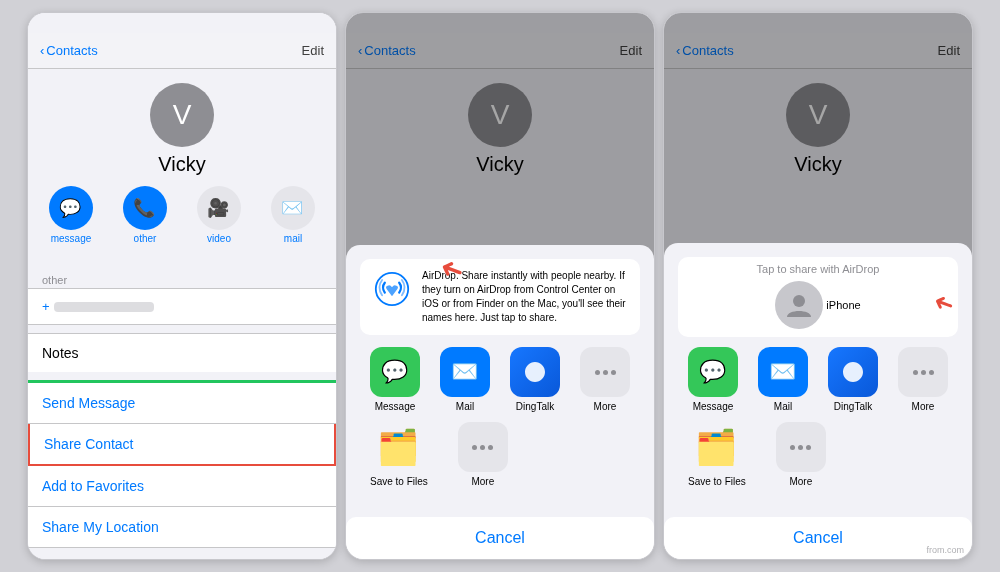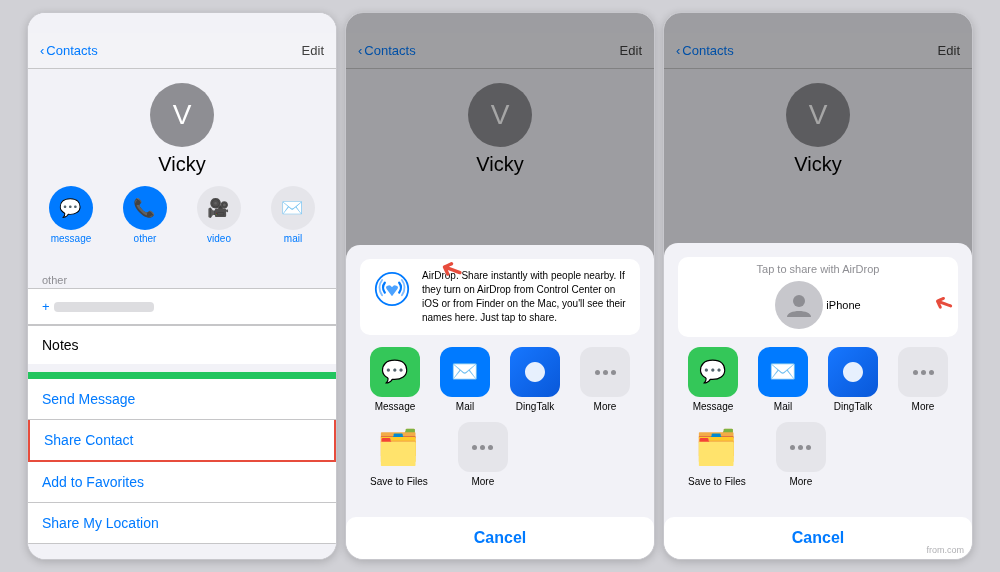--- a/index.html
+++ b/index.html
@@ -154,21 +154,21 @@
       width: 100px;
       opacity: 0.6;
     }
 
     .link-row {
       background: white;
       padding: 12px 14px;
       font-size: 14px;
       color: #007aff;
       border-bottom: 1px solid #c6c6c8;
-      border-top: 7px solid #22c55e;
+      border-top: 3px solid #22c55e;
       margin-top: 0;
     }
     .link-row.highlighted {
       border: 2px solid #e74c3c;
     }
     .link-row + .link-row {
       margin-top: 0;
       border-top: none;
     }
 
@@ -280,21 +280,21 @@
     }
 
     
     .cancel-btn {
       background: white;
       border-radius: 10px;
       text-align: center;
       padding: 12px;
       color: #007aff;
       font-size: 16px;
-      font-weight: 700;
+      font-weight: 400;
       margin: 6px 0 0;
     }
 
     
     .airdrop-people-section {
       background: white;
       border-radius: 10px;
       padding: 6px 12px 8px;
       margin-bottom: 10px;
     }
@@ -404,21 +404,21 @@
 
   <div class="contact-body">
     <div class="section-label">other</div>
     <div class="info-row">
       <div class="info-row-blurred">
         <span>+</span>
         <div class="blur-bar"></div>
       </div>
     </div>
 
-    <div style="margin-top:0; border-top:1px solid #c6c6c8; background:white; padding:10px 14px;">
+    <div style="margin-top:8px; border-top:1px solid #c6c6c8; background:white; padding:10px 14px;">
       <span style="font-size:14px; color:#000;">Notes</span>
     </div>
 
     <div class="panel1-links">
       <div class="link-row">Send Message</div>
       <div class="link-row highlighted">Share Contact</div>
       <div class="link-row">Add to Favorites</div>
       <div class="link-row">Share My Location</div>
     </div>
   </div>

